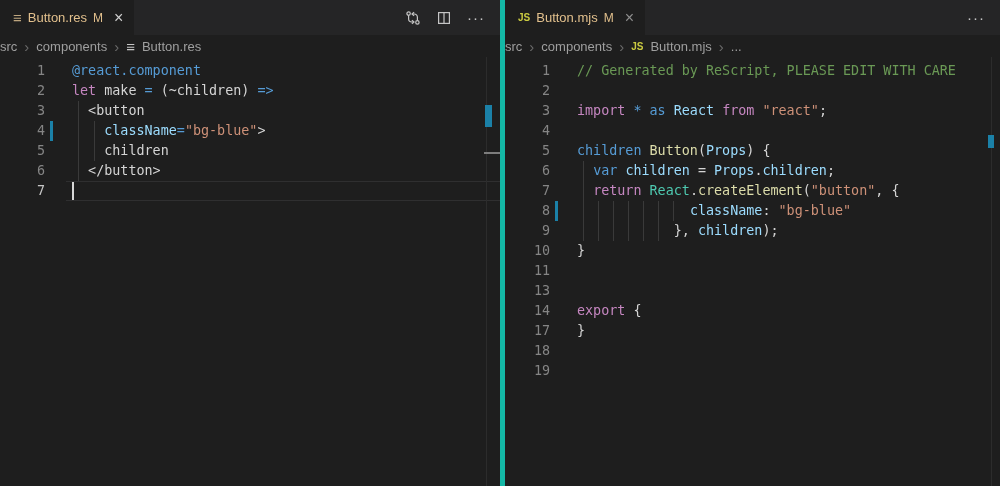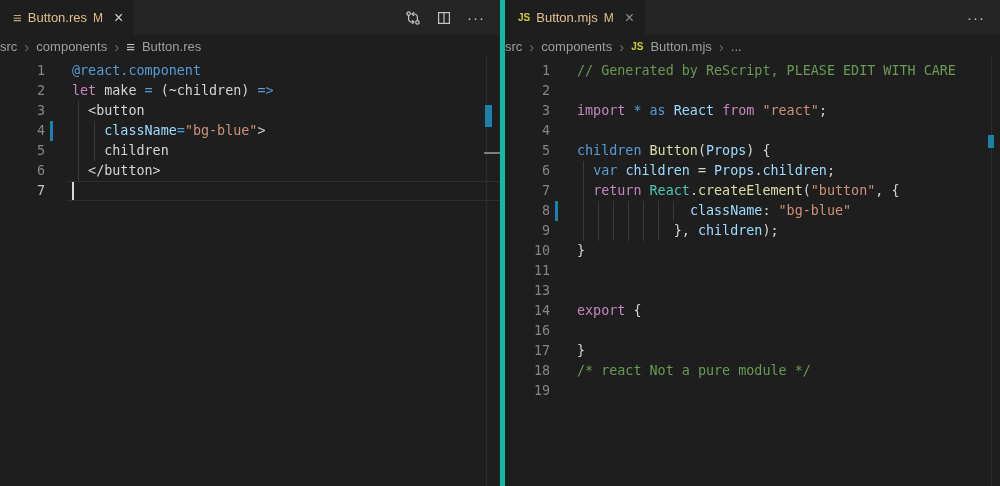--- a/index.html
+++ b/index.html
@@ -213,30 +213,25 @@
           </div>
           <div class="row">
             <span class="ln">13</span>
             <span class="code"></span>
           </div>
           <div class="row">
             <span class="ln">14</span>
             <span class="code"><span class="tok-kwp">export</span><span class="tok-fg"> {</span></span>
           </div>
           <div class="row">
-            <span class="ln">16</span>
-            <span class="code"></span>
-          </div>
-          <div class="row">
             <span class="ln">17</span>
             <span class="code"><span class="tok-fg">}</span></span>
           </div>
           <div class="row">
             <span class="ln">18</span>
-            <span class="code"><span class="tok-com">/* react Not a pure module */</span></span>
           </div>
           <div class="row">
             <span class="ln">19</span>
             <span class="code"></span>
           </div>
         </div>
 
       <div class="deco guide" style="left:78px;top:104px;height:80px;"></div>
       <div class="deco guide" style="left:93px;top:144px;height:40px;"></div>
       <div class="deco guide" style="left:108px;top:144px;height:40px;"></div>

